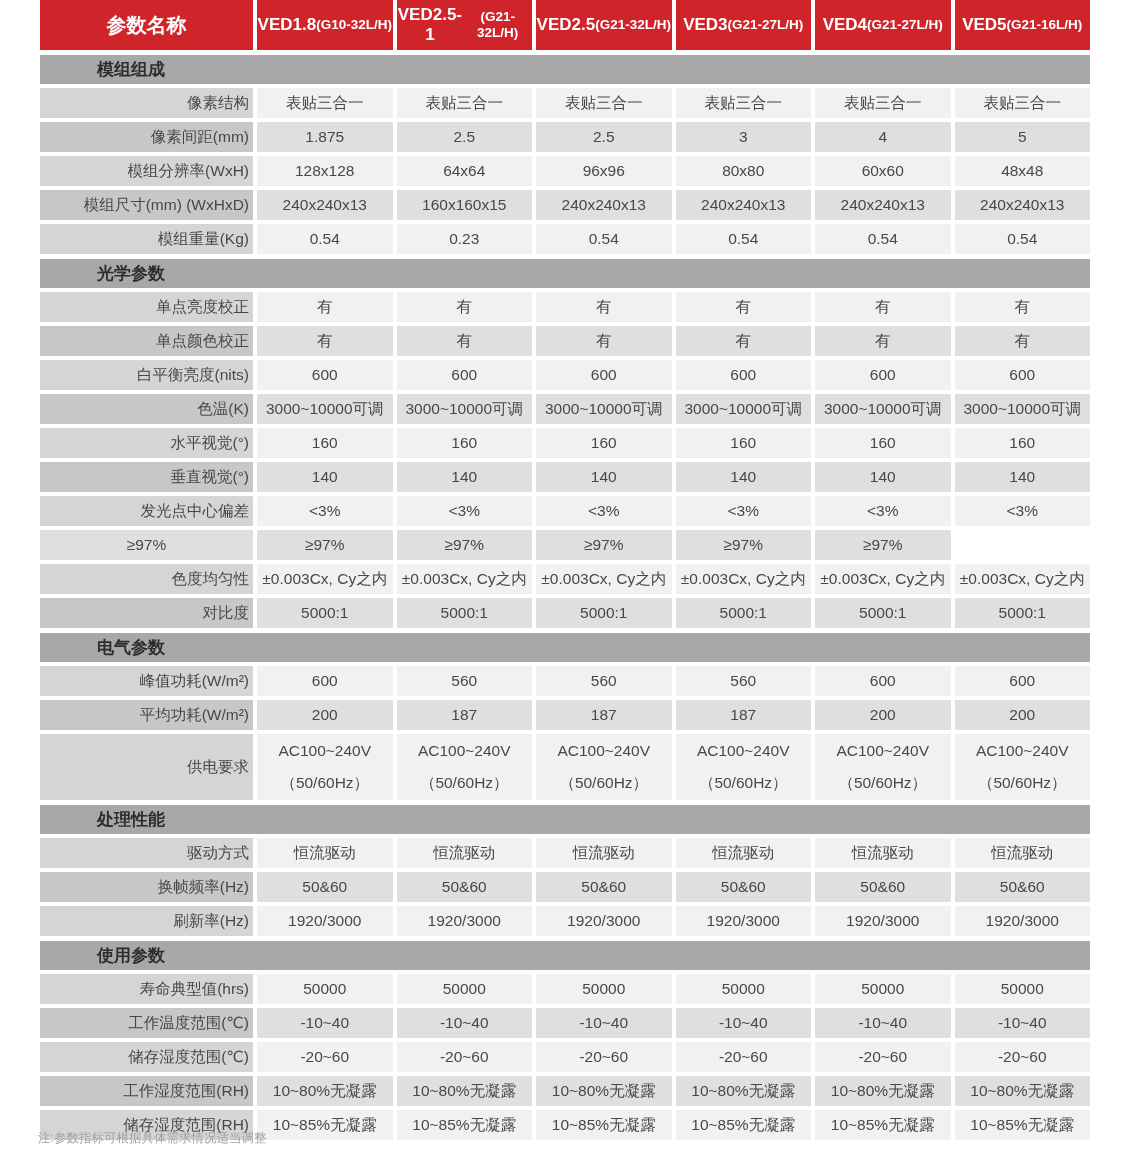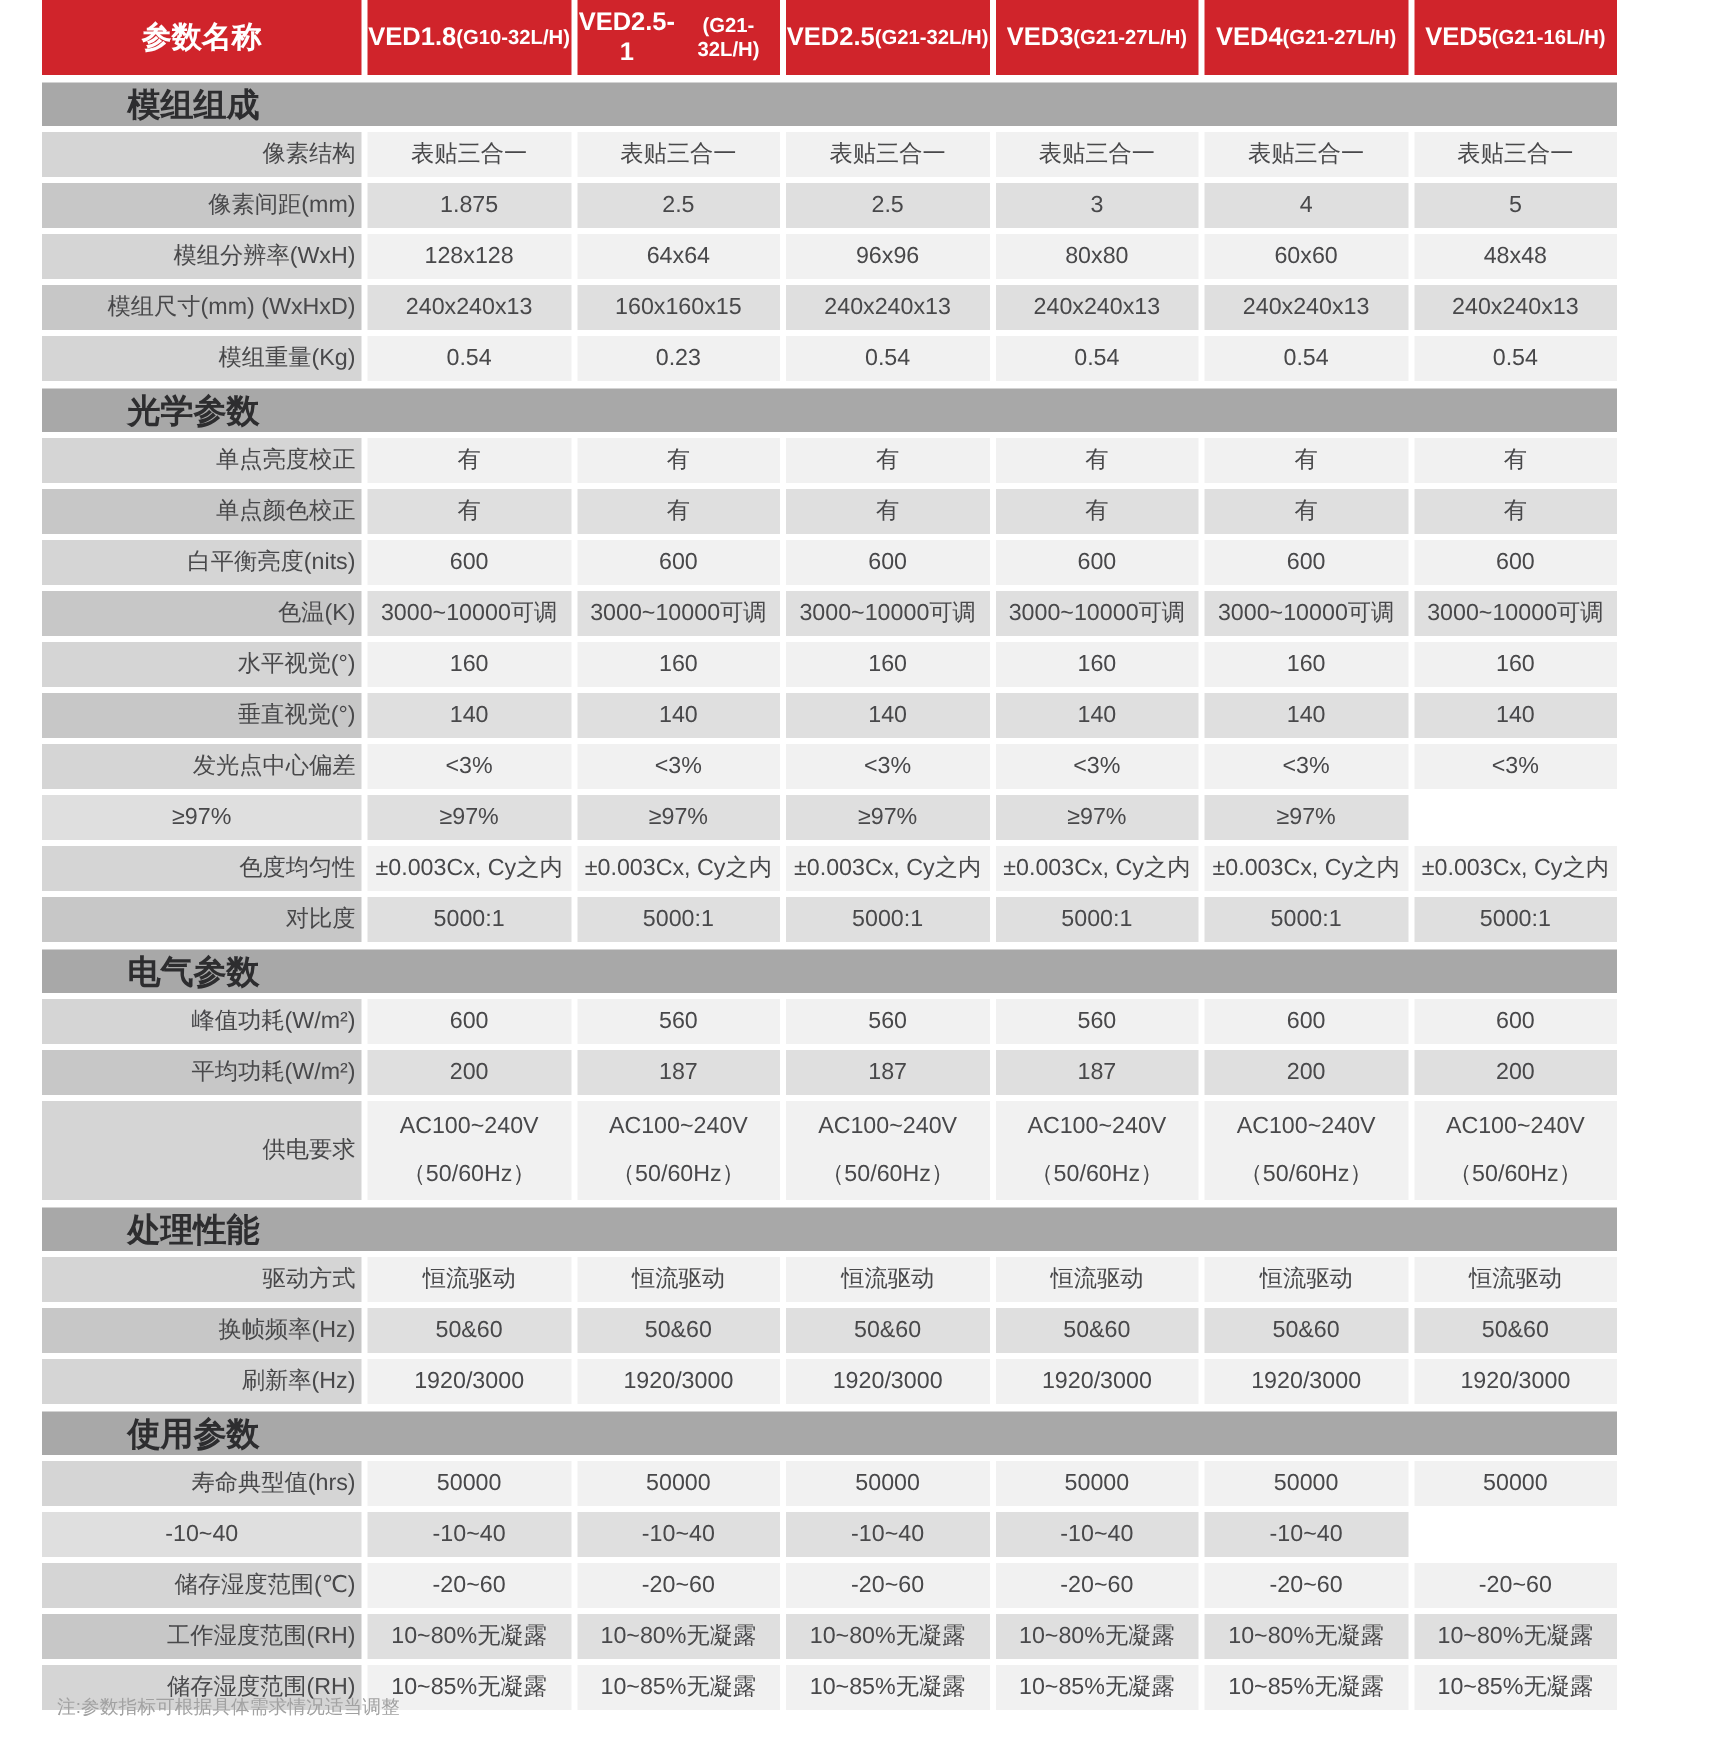--- a/index.html
+++ b/index.html
@@ -2,21 +2,21 @@
 <html><head>
 <meta charset="utf-8">
 <style>
   html,body{margin:0;padding:0;background:#ffffff;}
   body{
     width:1140px;height:1159px;
     font-family:"Liberation Sans","DejaVu Sans",sans-serif;
     -webkit-font-smoothing:antialiased;
   }
   .page{position:relative;width:1140px;height:1159px;background:#ffffff;overflow:hidden;}
-  .table{position:absolute;left:28px;top:0;width:1050px;}
+  .table{position:absolute;left:40px;top:0;width:1050px;}
 
   .grid-row{
     display:grid;
     grid-template-columns:213px repeat(6,1fr);
     column-gap:4px;
     margin-top:4px;
   }
   .head-row{margin-top:0;}
 
   .cell{
@@ -46,21 +46,21 @@
   .val-dark{background:#dfdfdf;}
 
   .tall .cell{min-height:66px;}
   .tall .cell.value{line-height:2.05;}
 
   .section-bar{
     margin-top:5px;height:29px;
     background:#a8a8a8;
     display:flex;align-items:center;
     padding-left:57px;box-sizing:border-box;
-    font-size:22px;font-weight:700;color:#2d2d2f;
+    font-size:17px;font-weight:700;color:#2d2d2f;
   }
 
   .note{
     position:absolute;left:38px;top:1130px;
     font-size:12.5px;color:#a1a1a1;
   }
 </style>
 </head>
 <body>
 
@@ -289,20 +289,21 @@
       <div class="grid-row">
         <div class="cell label-cell label-light">寿命典型值(hrs)</div>
         <div class="cell value val-light">50000</div>
         <div class="cell value val-light">50000</div>
         <div class="cell value val-light">50000</div>
         <div class="cell value val-light">50000</div>
         <div class="cell value val-light">50000</div>
         <div class="cell value val-light">50000</div>
       </div>
       <div class="grid-row">
+        <div class="cell label-cell label-dark">工作温度范围(℃)</div>
         <div class="cell value val-dark">-10~40</div>
         <div class="cell value val-dark">-10~40</div>
         <div class="cell value val-dark">-10~40</div>
         <div class="cell value val-dark">-10~40</div>
         <div class="cell value val-dark">-10~40</div>
         <div class="cell value val-dark">-10~40</div>
       </div>
       <div class="grid-row">
         <div class="cell label-cell label-light">储存湿度范围(℃)</div>
         <div class="cell value val-light">-20~60</div>

